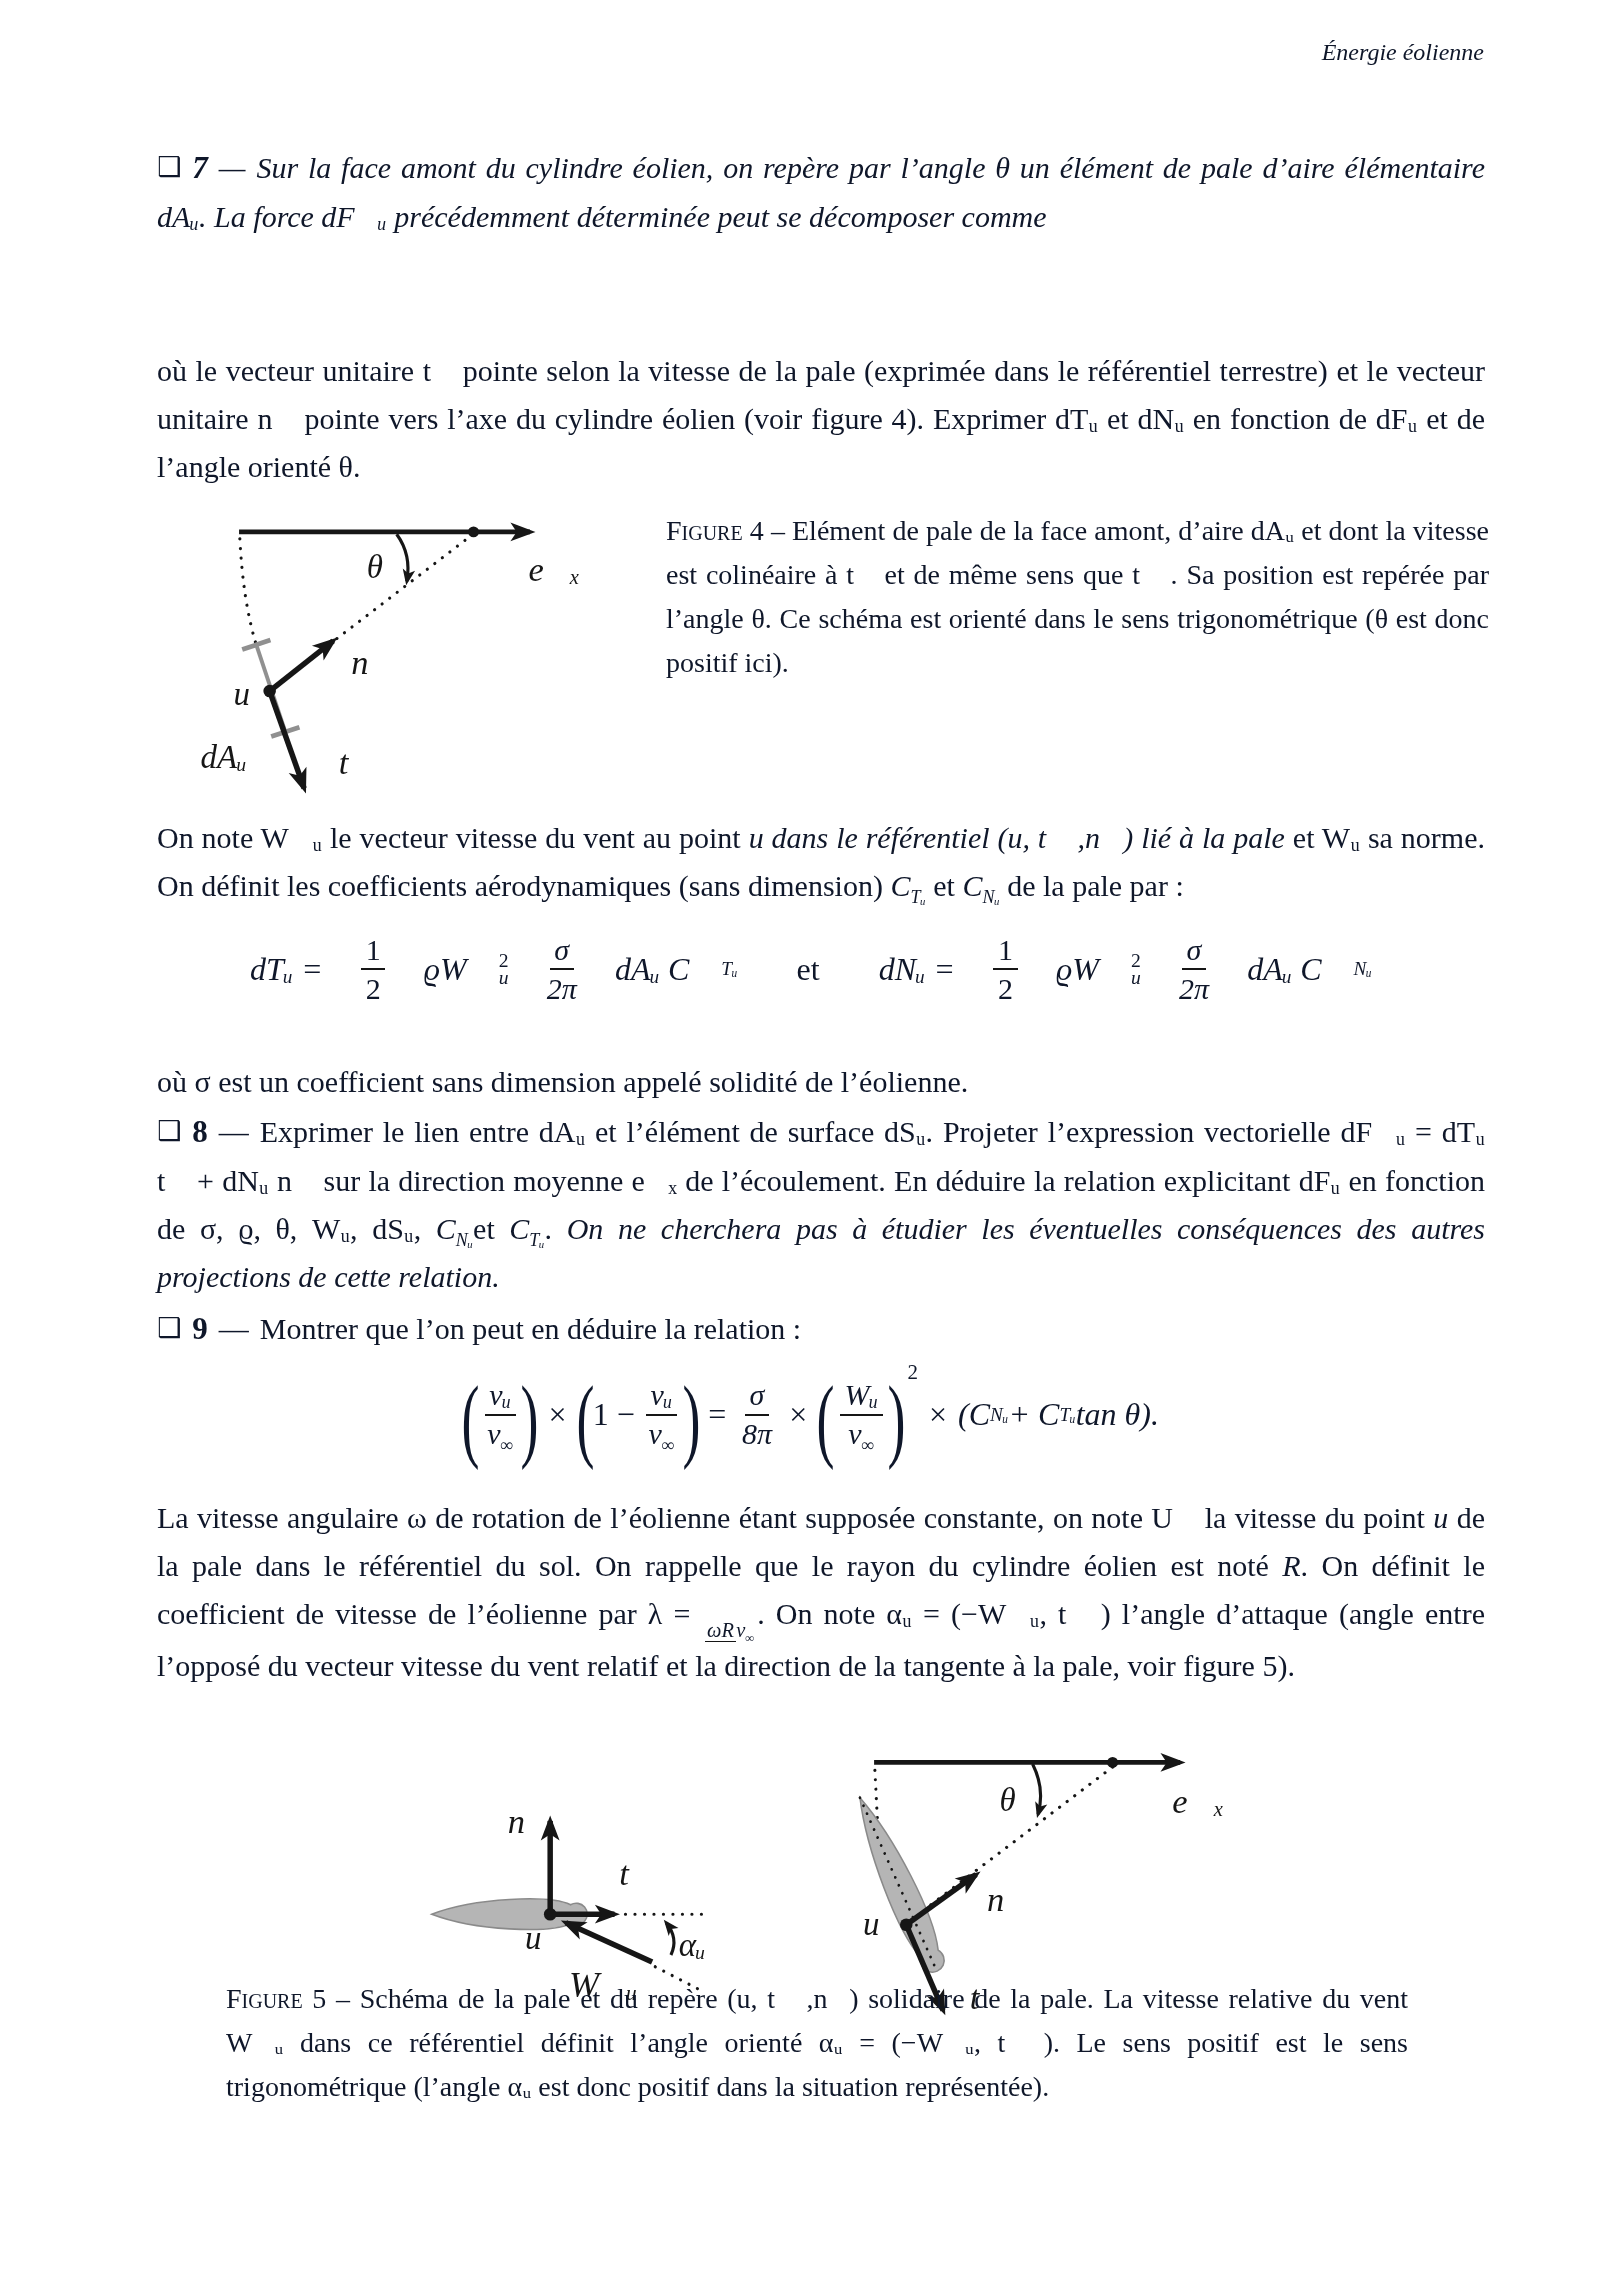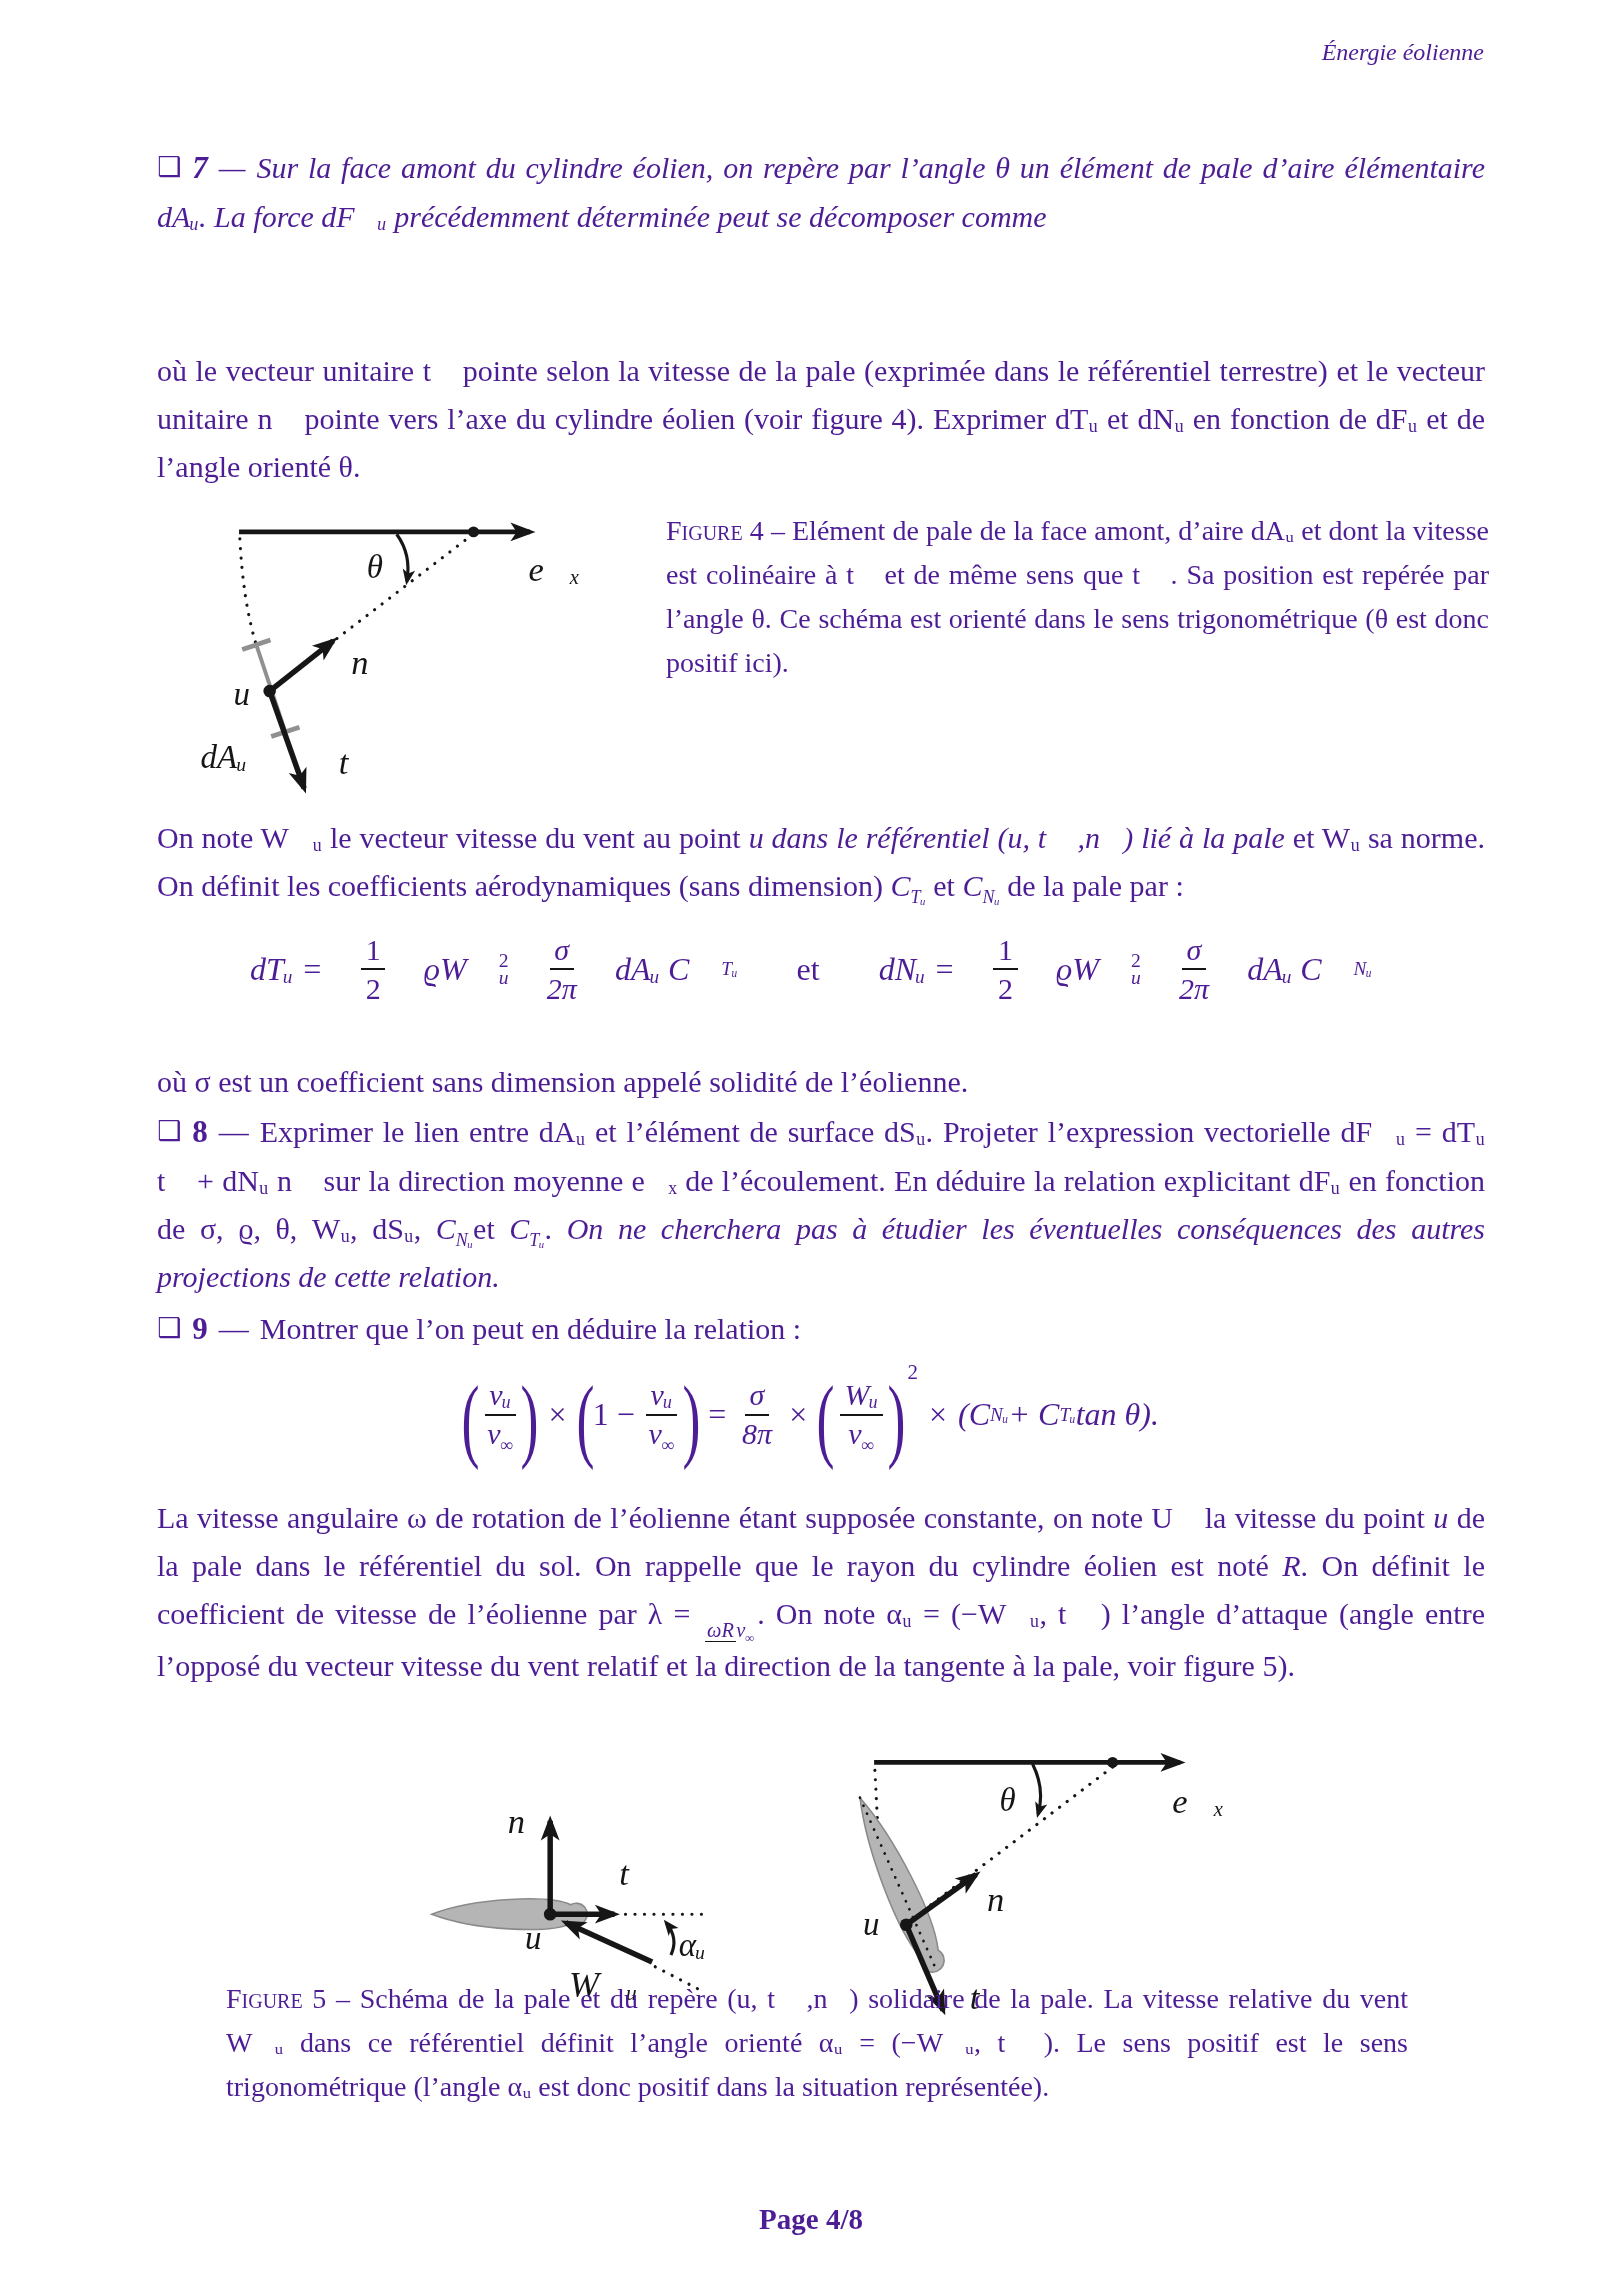--- a/index.html
+++ b/index.html
@@ -1,17 +1,17 @@
 <!DOCTYPE html>
 <html style="font-size:12.6px"><head>
 <meta charset="utf-8">
 <style>
   html,body{margin:0;padding:0;background:#ffffff;}
   .page{position:relative;width:1622px;height:2295px;background:#ffffff;
-        font-family:"Liberation Serif","DejaVu Serif",serif;color:#4c1d95;overflow:hidden;}
+        font-family:"Liberation Serif","DejaVu Serif",serif;color:#0f172a;overflow:hidden;}
   .para{position:absolute;left:157px;width:1328px;font-size:30px;line-height:48px;text-align:justify;}
   .hdr{position:absolute;top:39px;right:138px;font-style:italic;font-size:24px;}
   .qmark{font-family:"DejaVu Sans",sans-serif;font-size:27px;position:relative;top:-1.6px;}
   .qnum{font-weight:bold;font-size:31px;margin:0 9.4px 0 11px;}
   .qdash{margin:0 11px 0 1.6px;}
   .it{font-style:italic;}
   sub{font-size:60%;line-height:0;}
   .eq{position:absolute;left:0;width:100%;display:flex;justify-content:center;align-items:center;
       font-size:32px;font-style:italic;}
   .frac{display:inline-flex;flex-direction:column;align-items:center;line-height:1.12;
@@ -226,16 +226,15 @@
     <text x="418" y="104" font-size="44">e⃗ₓ</text>
     <text x="182" y="230" font-size="44">n⃗</text>
     <text x="24" y="260" font-size="42">u</text>
     <text x="160" y="354" font-size="44">t⃗</text>
   </svg>
 
   <div class="cap" style="left:226px;top:1977px;width:1182px;">
     <span class="figlabel">Figure 5 –</span><span> Schéma de la pale et du repère (u, t⃗ ,n⃗) solidaire de la pale. La vitesse relative du vent W⃗ᵤ dans ce référentiel définit l’angle orienté αᵤ = (−W⃗ᵤ, t⃗ ). Le sens positif est le sens trigonométrique (l’angle αᵤ est donc positif dans la situation représentée).</span>
   </div>
 
-  <div class="footer" style="top:2203px;">Page 4/8</div>
 
 </div>
 
 
 </body></html>

